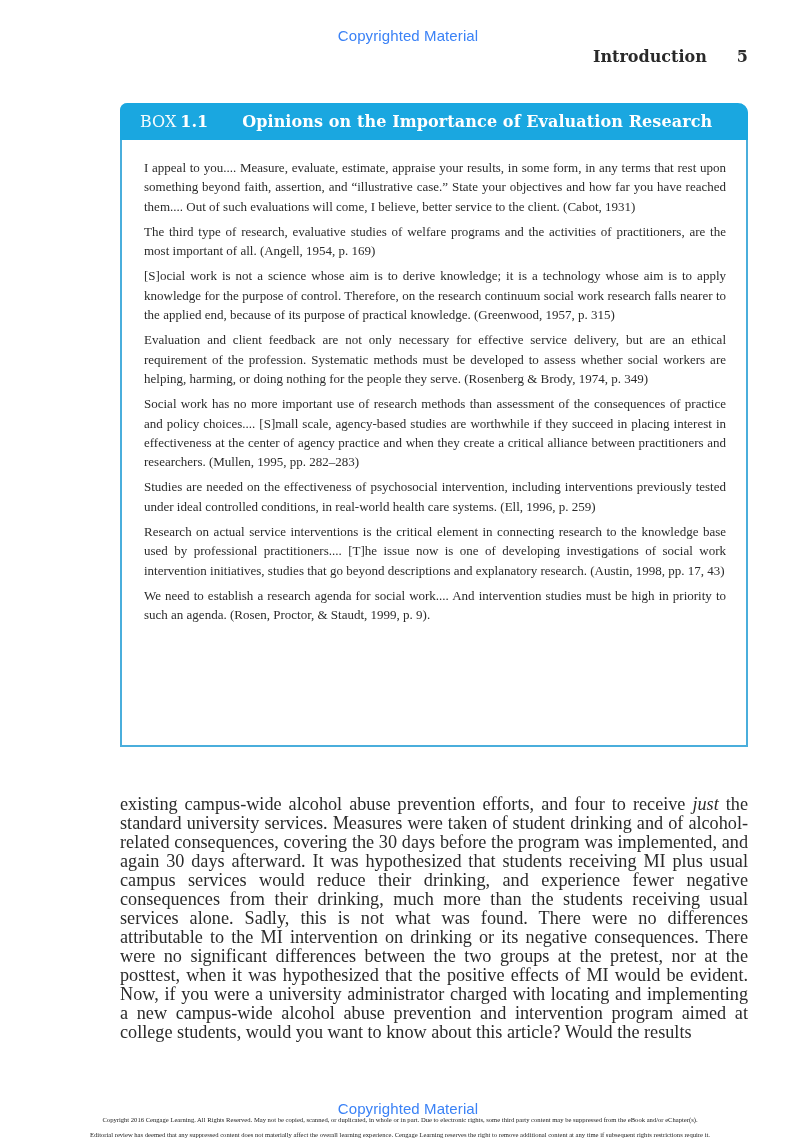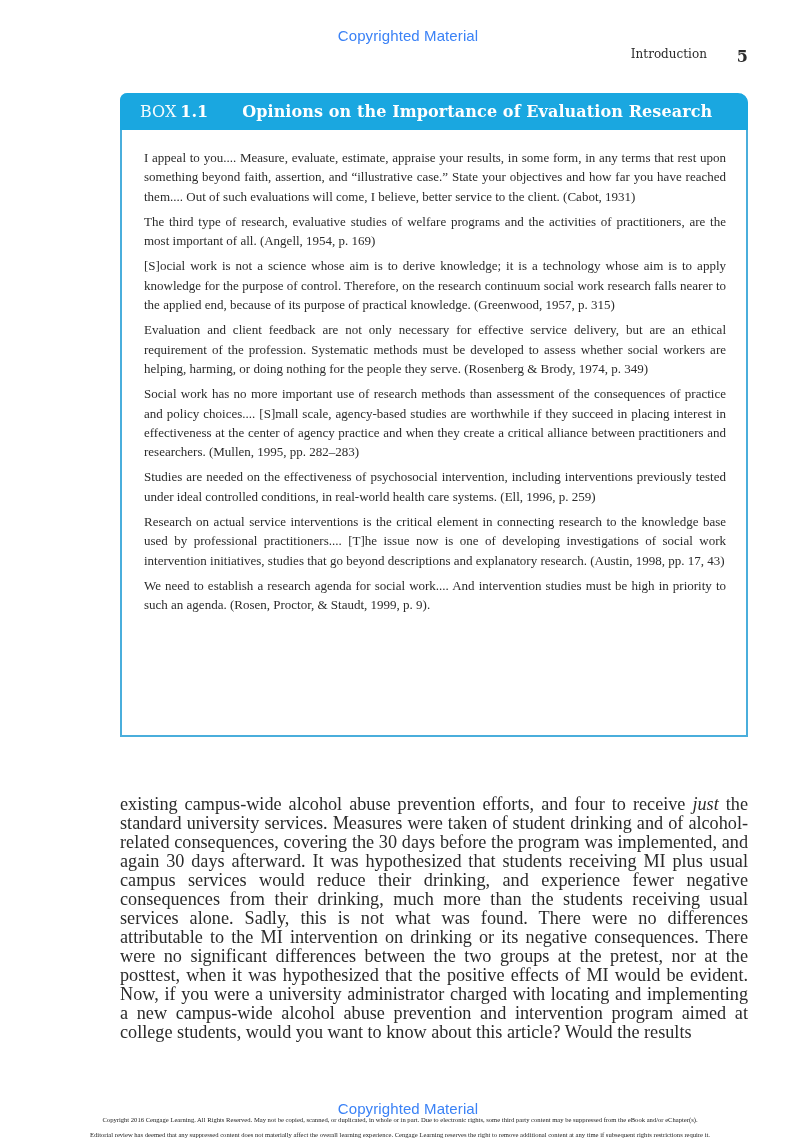--- a/index.html
+++ b/index.html
@@ -5,23 +5,23 @@
     html, body { margin: 0; padding: 0; background: #ffffff; }
     body { width: 800px; height: 1146px; position: relative; overflow: hidden;
            font-family: "Liberation Serif", "DejaVu Serif", serif; color: #2a2a2a; }
     .watermark { position: absolute; left: 8px; width: 800px; text-align: center;
                  font-family: "Liberation Sans", "DejaVu Sans", sans-serif;
                  font-size: 15px; color: #3b82f6; letter-spacing: 0.1px; }
     .wm-top { top: 27px; }
     .wm-bottom { top: 1100px; font-size: 15px; }
     .running-head { position: absolute; top: 47px; right: 52px; font-size: 17px;
                     font-family: "DejaVu Serif", serif; color: #2a2a2a; display: flex; gap: 0; }
-    .running-head .section { margin-right: 30px; font-weight: normal; font-size: 12px; }
+    .running-head .section { margin-right: 30px; font-weight: bold; font-size: 16px; }
     .running-head .page-no { font-weight: bold; font-size: 16px; }
-    .box { position: absolute; left: 120px; top: 93px; width: 624px; height: 642px;
+    .box { position: absolute; left: 120px; top: 103px; width: 624px; height: 642px;
            border: 2px solid #4aaedc; border-top: none; border-radius: 8px 10px 0 0; }
     .box-header { height: 37px; background: #1aa7e0; border-radius: 7px 10px 0 0;
                   display: flex; align-items: center; padding-left: 20px; color: #ffffff;
                   font-family: "DejaVu Serif", serif; margin: 0 -2px; }
     .box-label { font-size: 16px; font-weight: normal; margin-right: 4px; opacity: 0.95; }
     .box-number { font-size: 16px; font-weight: bold; margin-right: 34px; }
     .box-title { font-size: 16px; font-weight: bold; letter-spacing: 0.1px; }
     .box-body { padding: 18px 20px 0 22px; }
     .quote { font-size: 13px; line-height: 19.3px; text-align: justify; margin: 0 0 6px 0; color: #2b2b2b; }
     .main-text { position: absolute; left: 120px; top: 795px; width: 628px;

